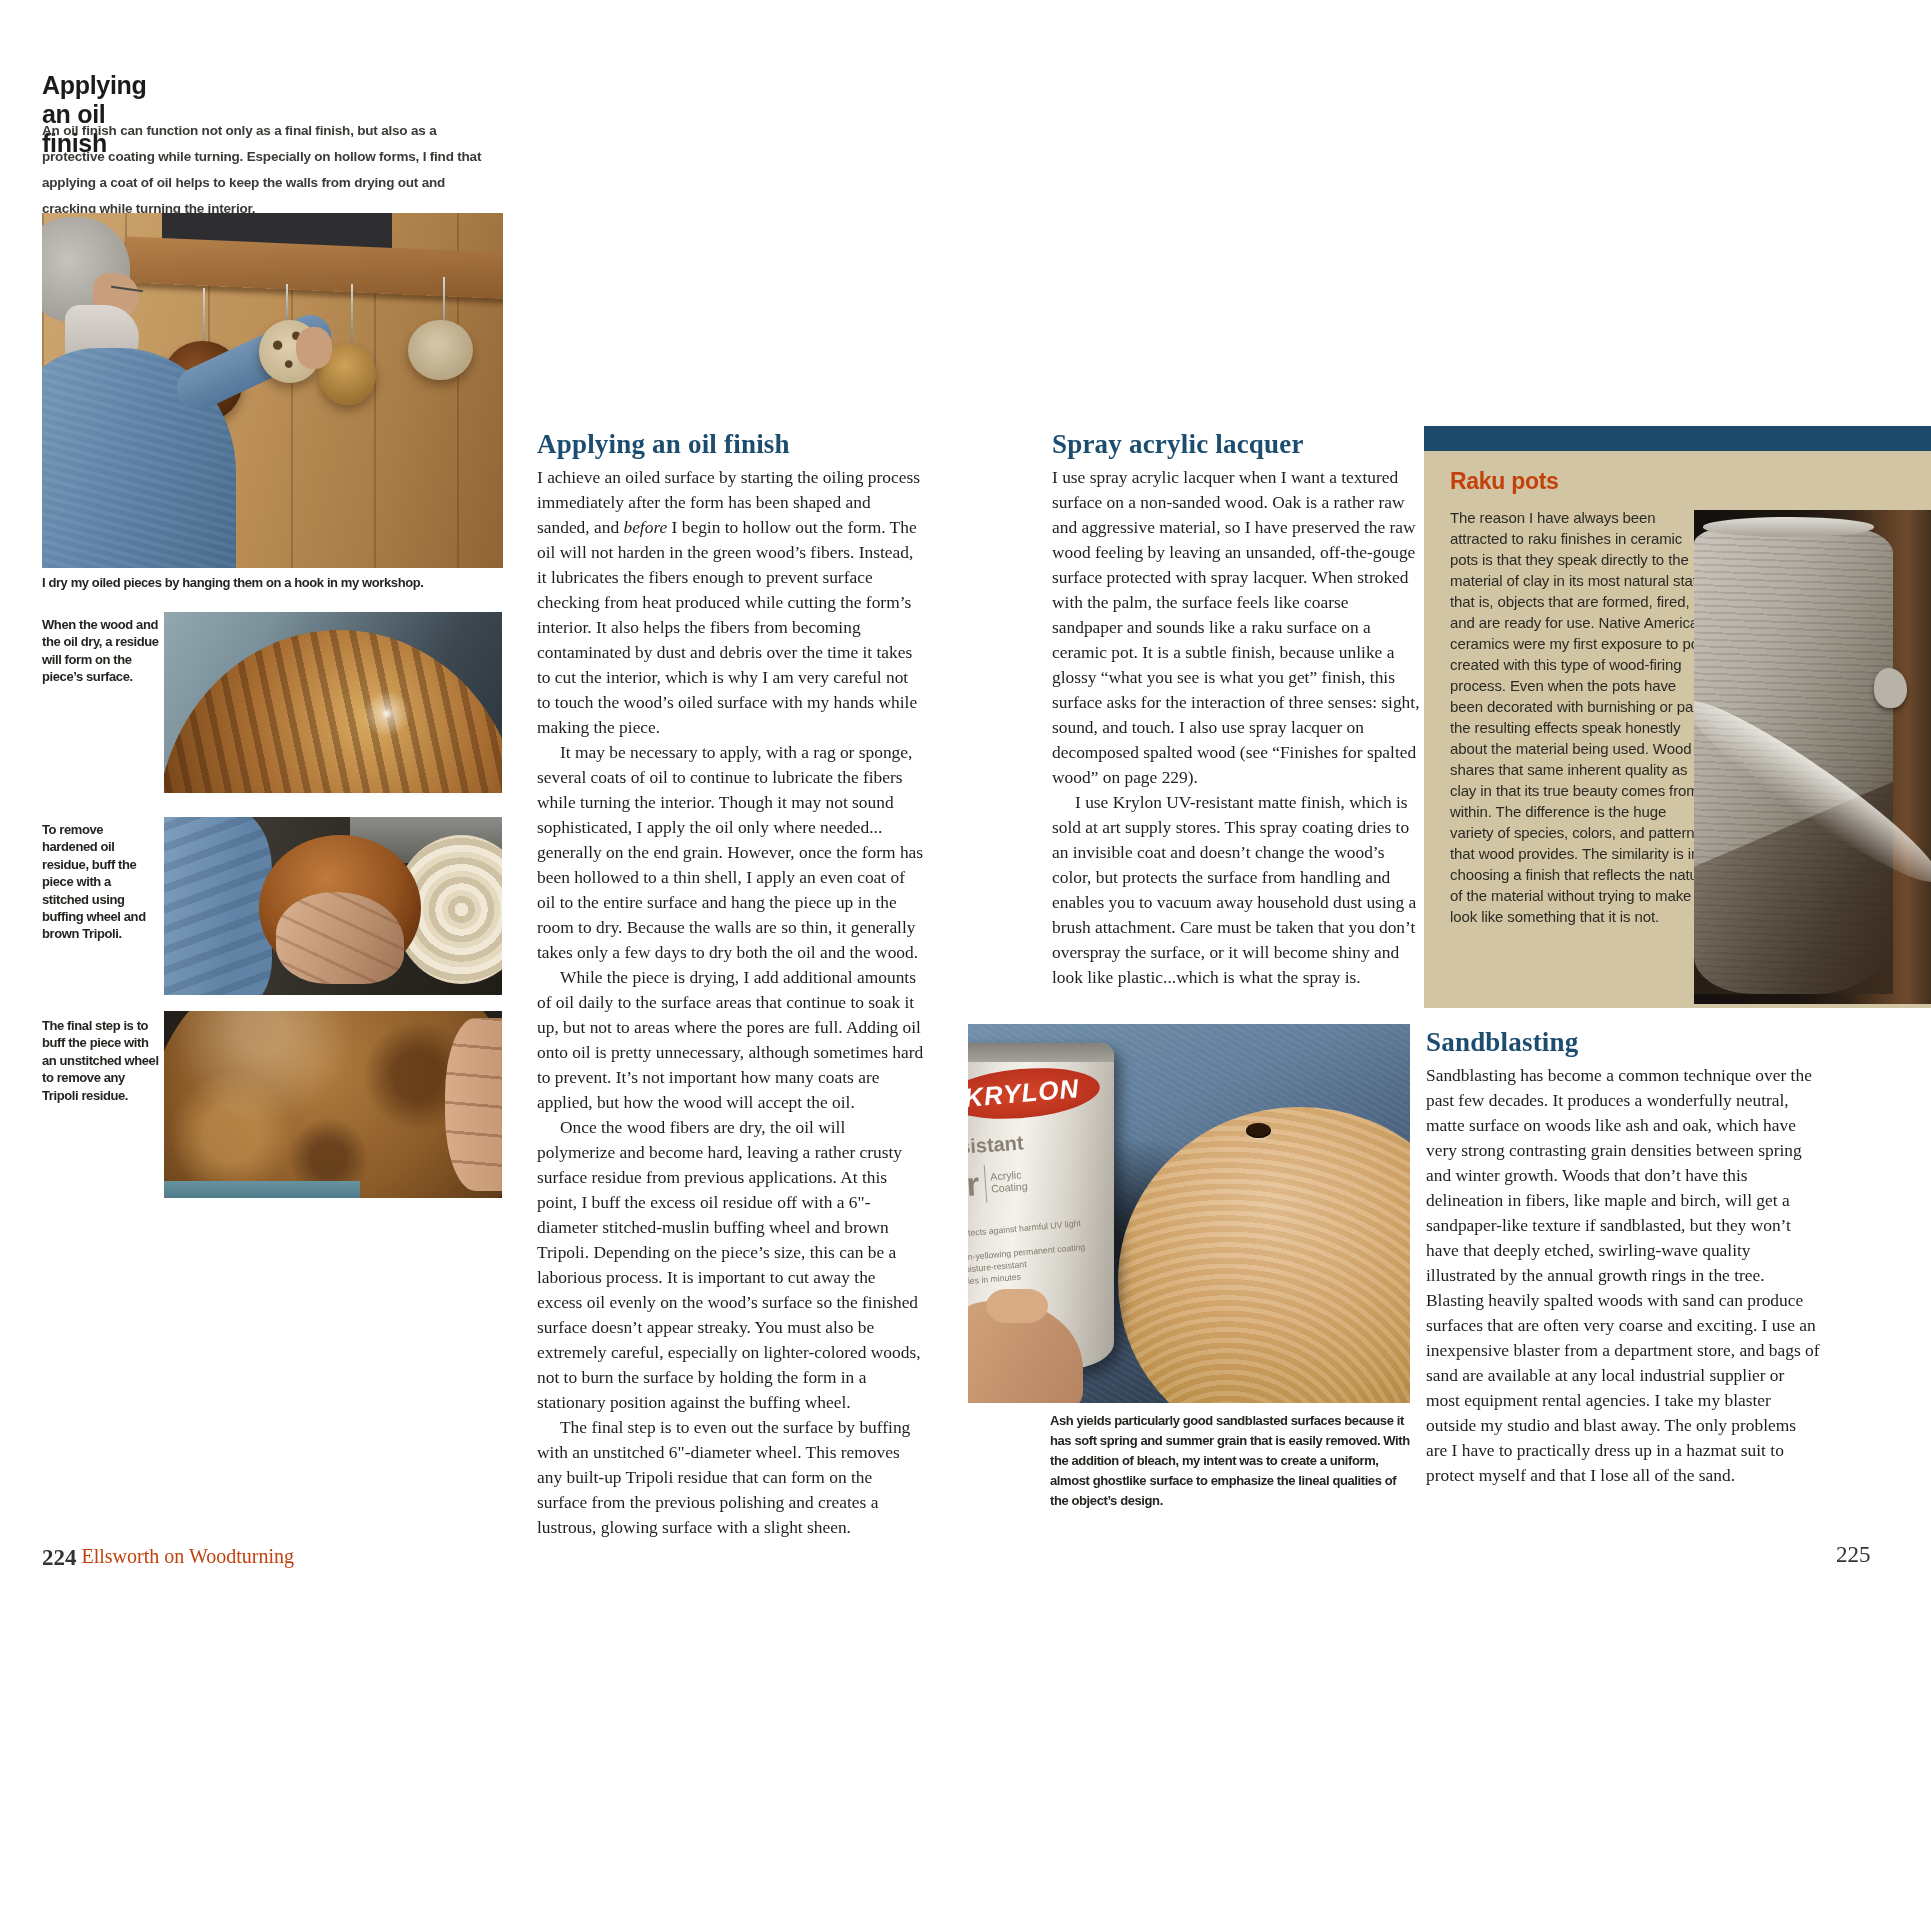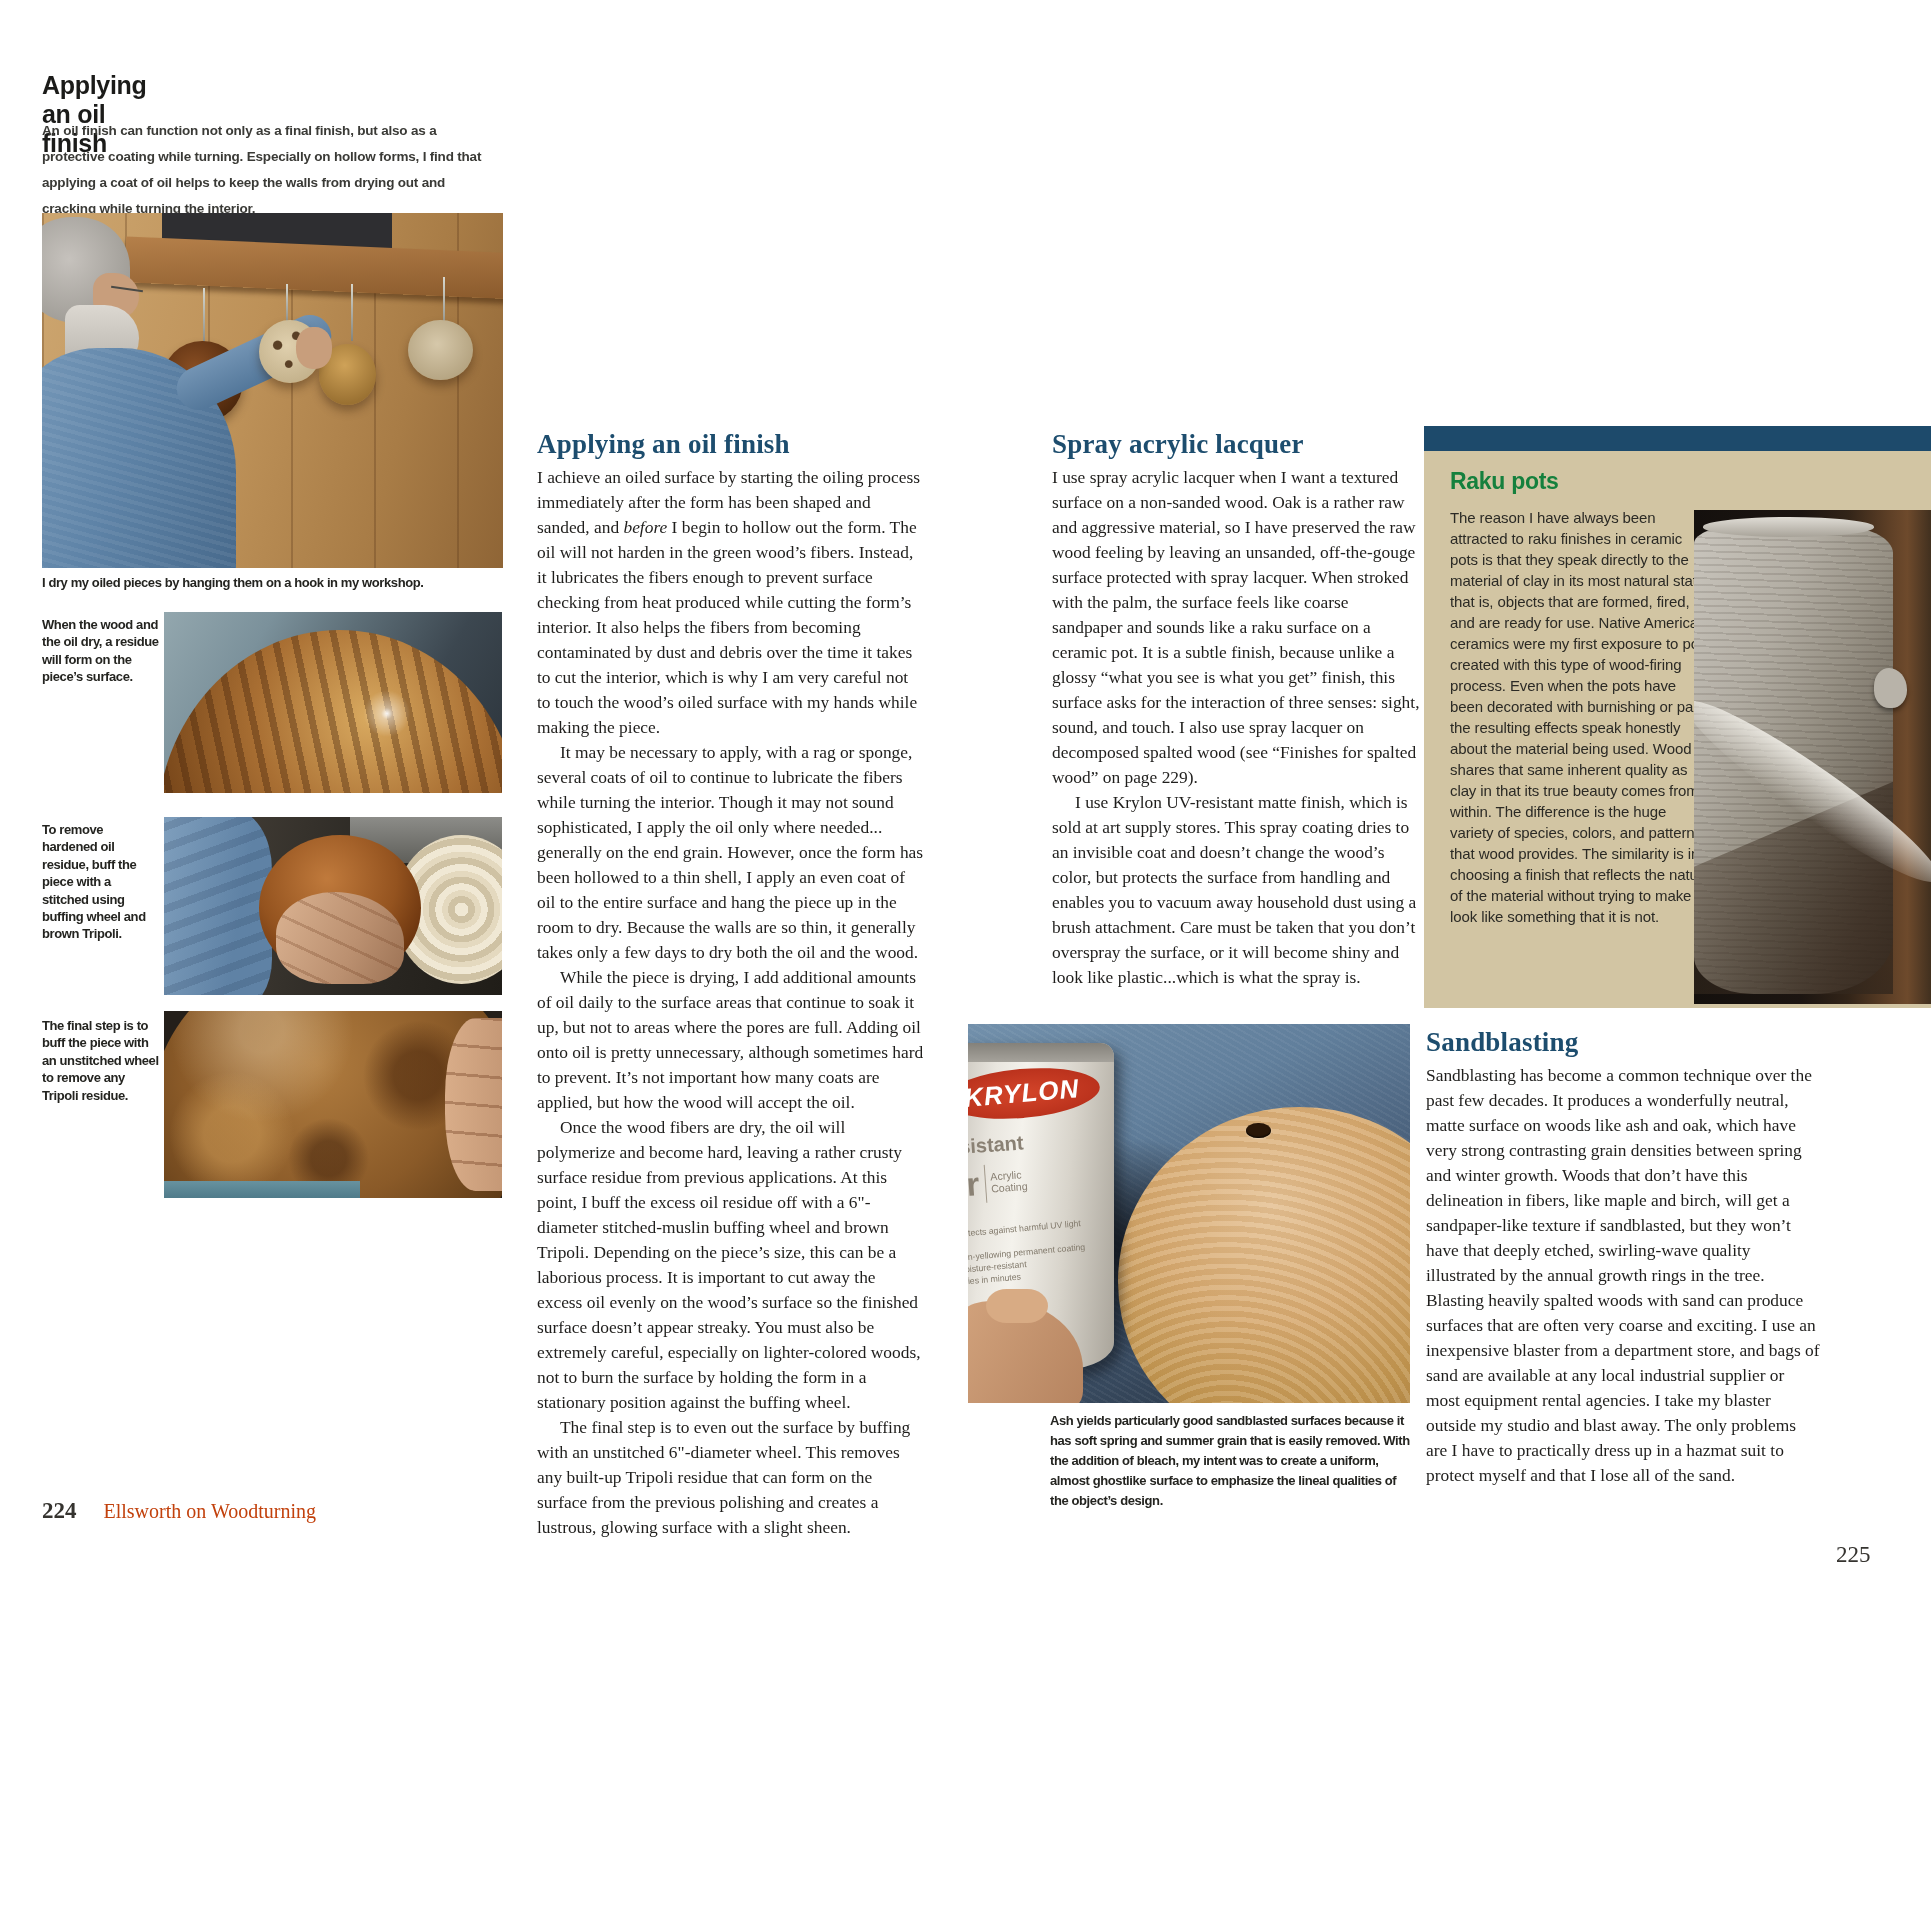--- a/index.html
+++ b/index.html
@@ -165,21 +165,21 @@
     background:linear-gradient(120deg,#d3a47e,#b5835f); }
   .k-thumb { position:absolute; left:4%; bottom:21%; width:14%; height:9%;
     border-radius:40%/60%; background:#d8ab84; }
   .krylon-cap { position:absolute; left:1050px; top:1411px; width:365px;
     font-size:13px; line-height:20px; }
   
   .raku-box { position:absolute; left:1424px; top:426px; width:507px; height:582px; }
   .raku-bar { position:absolute; left:0; top:0; width:100%; height:25px; background:#1d4a6b; }
   .raku-tan { position:absolute; left:0; top:25px; width:100%; height:557px; background:#d2c5a3; }
   .raku-head { position:absolute; left:26px; top:42px; font-weight:bold; font-size:23px;
-    color:#15803d; letter-spacing:-0.3px; }
+    color:#c2410c; letter-spacing:-0.3px; }
   .raku-text { position:absolute; left:26px; top:81px; width:263px; font-size:15px;
     line-height:21px; color:#2b2a25; letter-spacing:-0.1px; }
   .raku-photo { position:absolute; left:270px; top:84px; width:237px; height:494px; overflow:hidden; }
   .r-bg { position:absolute; inset:0;
     background:linear-gradient(90deg,#14100d 0%,#1c1511 45%,#322418 65%,#5d3f26 82%,#6e4a2c 90%,#41301f 100%); }
   .r-pot { position:absolute; left:0; top:3%; width:84%; height:95%;
     border-radius:24% 30% 40% 30% / 4% 6% 12% 8%;
     background:
       repeating-linear-gradient(2deg, rgba(30,20,12,.12) 0 1.9px, rgba(0,0,0,0) 1.9px 6.8px),
       linear-gradient(115deg,#cac6be 0%,#b2ada3 30%,#979185 50%,#7b7468 68%,#5f5145 85%,#4a3c30 100%); }
@@ -187,21 +187,21 @@
     border-radius:50%; background:linear-gradient(#e0ddd6,#a8a399); }
   .r-handle { position:absolute; left:76%; top:32%; width:14%; height:8%;
     border-radius:50% 60% 50% 50%; background:#b8b3a9; box-shadow:0 2.9px 4.8px rgba(0,0,0,.45); }
   .r-lower { position:absolute; left:0; top:55%; width:84%; height:43%;
     background:linear-gradient(115deg, rgba(70,55,40,.35), rgba(50,38,28,.78));
     clip-path:polygon(0 40%, 100% 0, 100% 100%, 0 100%); }
   .r-highlight { position:absolute; left:-15%; top:52%; width:130%; height:10%;
     transform:rotate(35deg); border-radius:50%;
     background:linear-gradient(rgba(252,250,244,.8), rgba(252,250,244,0)); }
   
-  .footer-left { position:absolute; left:42px; top:1498px; display:flex; align-items:center; gap:27px; }
+  .footer-left { position:absolute; left:42px; top:1545px; display:flex; align-items:flex-start; gap:5px; }
   .folio { font-family:"Liberation Serif", serif; font-weight:bold; font-size:23px; color:#35332f; }
   .running { font-family:"Liberation Serif", serif; font-size:20px; color:#c2410c; }
   .folio-right { position:absolute; left:1836px; top:1542px; font-family:"Liberation Serif", serif;
     font-size:23px; color:#35332f; }
 </style>
 </head>
 <body>
 
 <div class="spread">
 

